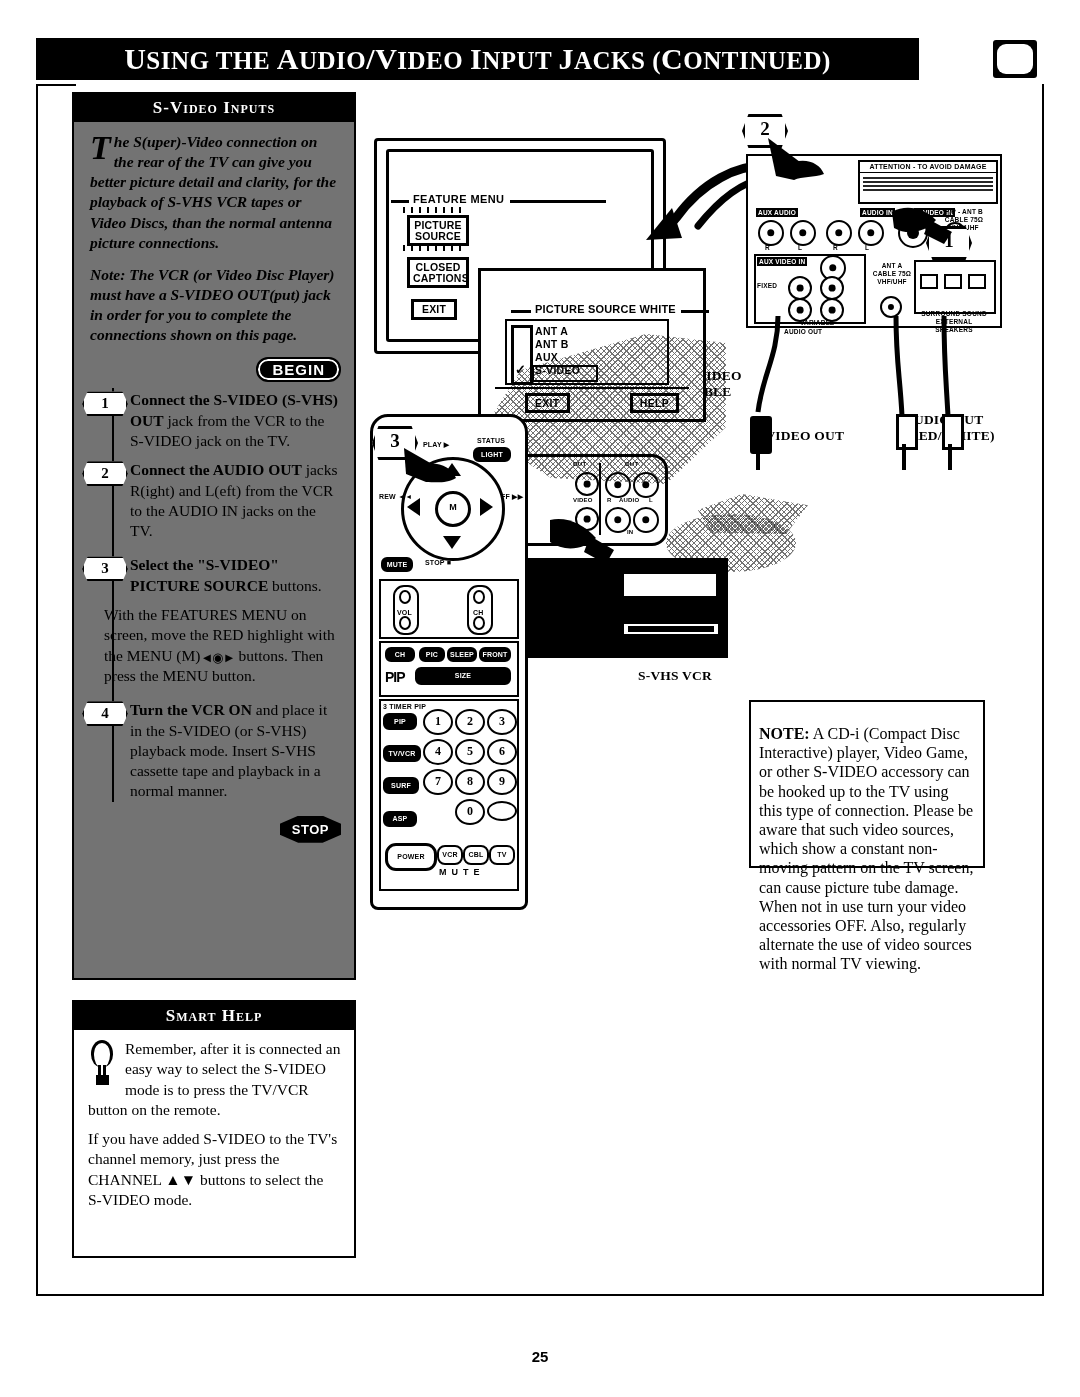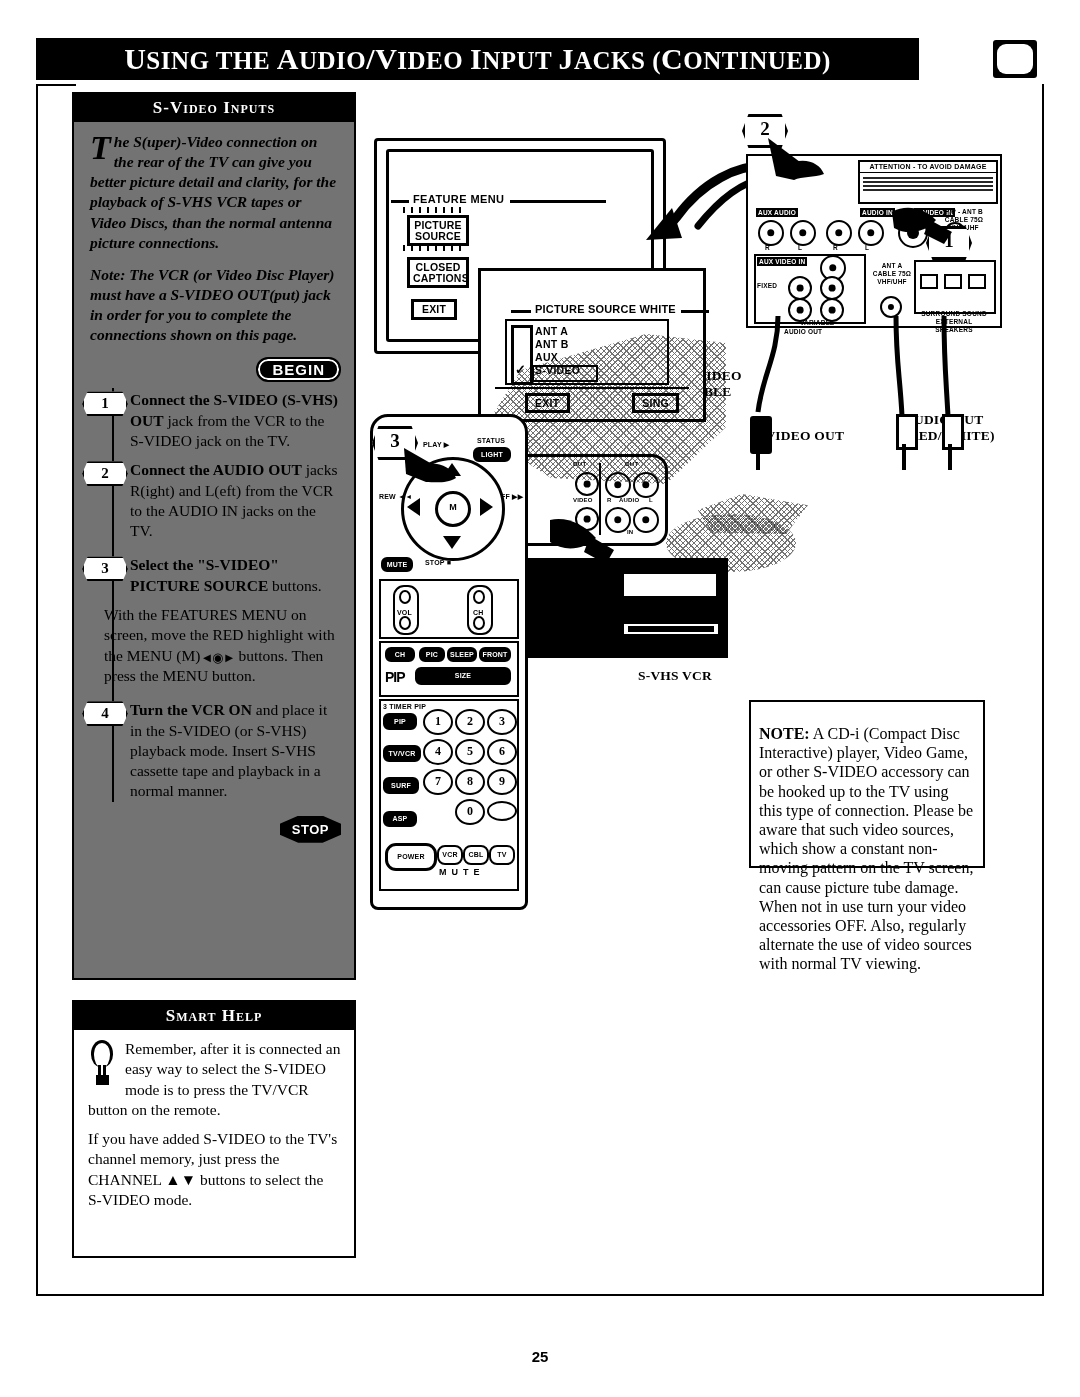--- a/index.html
+++ b/index.html
@@ -399,21 +399,21 @@
       <div class="osd-cursor"></div>
       <div class="osd-item" style="top:4px;">ANT A</div>
       <div class="osd-item" style="top:17px;">ANT B</div>
       <div class="osd-item" style="top:30px;">AUX</div>
       <div class="osd-item" style="top:43px;">S-VIDEO</div>
       <div class="osd-sel"></div>
       <div class="osd-check">✓</div>
     </div>
     <div class="osd-div"></div>
     <div class="osd-btn" style="left:44px;top:122px;">EXIT</div>
-    <div class="osd-btn" style="right:24px;top:122px;">SING</div>
+    <div class="osd-btn" style="right:24px;top:122px;">HELP</div>
   </div>
 
   <svg style="position:absolute;left:276px;top:64px;width:130px;height:96px;" viewBox="0 0 130 96">
     <path d="M126 6 C96 4 60 22 34 58 L24 70" stroke="#000" stroke-width="9" fill="none" stroke-linecap="round"></path>
     <path d="M126 18 C104 20 80 36 56 66" stroke="#000" stroke-width="7" fill="none" stroke-linecap="round"></path>
     <polygon points="30,48 4,80 40,78" fill="#000"></polygon>
   </svg>
 
   <div class="backtv">
     <div class="attn-box">

